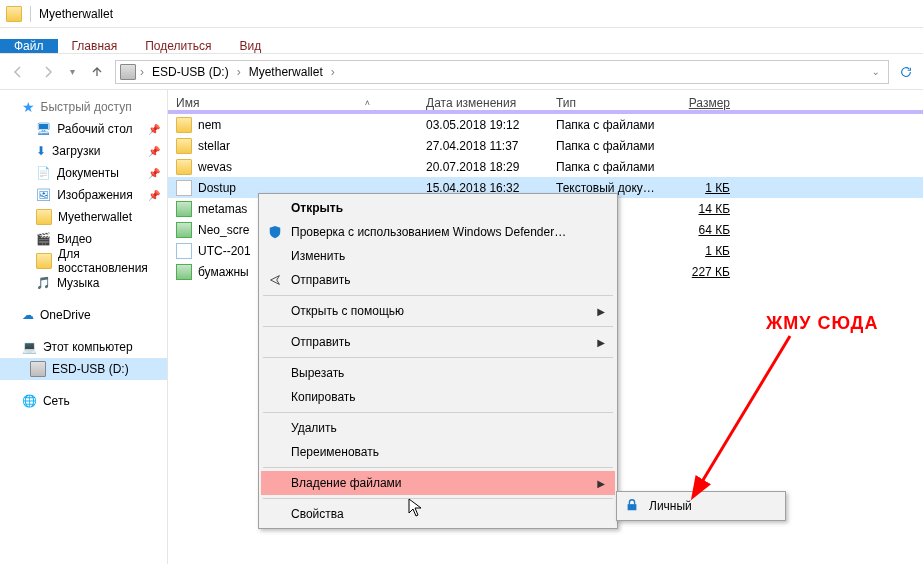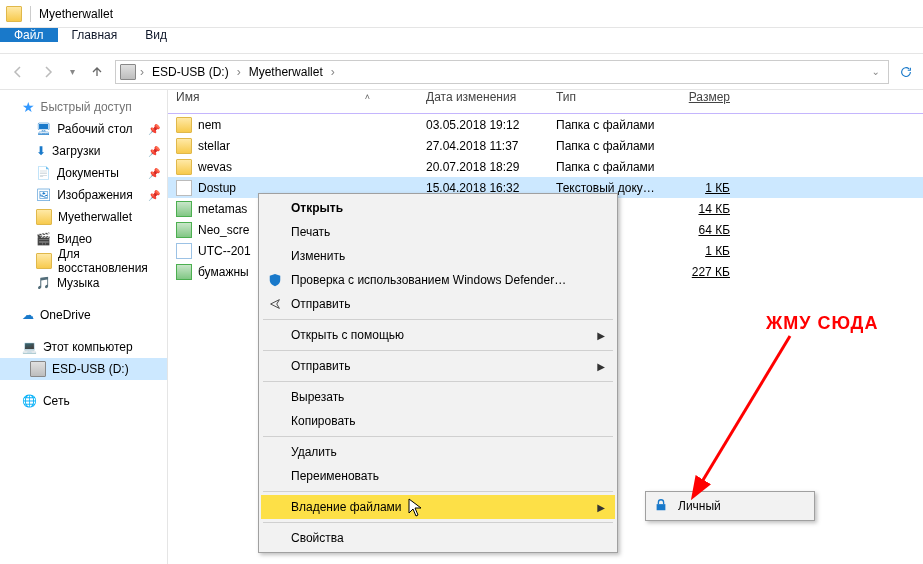--- a/index.html
+++ b/index.html
@@ -1,64 +1,64 @@
 <!DOCTYPE html>
 <html><head>
 <meta charset="utf-8">
 <style>
   * { box-sizing: border-box; font-family: "Segoe UI", Tahoma, sans-serif; font-size: 12px; }
   body { margin: 0; width: 923px; height: 564px; background: #fff; overflow: hidden; position: relative; }
   
   .titlebar { height: 28px; background: #fff; display: flex; align-items: center; padding: 0 6px; border-bottom: 1px solid #e5e5e5; }
   .titlebar .sep { width:1px; height:16px; background:#ccc; margin:0 8px; }
   
-  .ribbon { height: 26px; display: flex; align-items: flex-start; border-bottom: 1px solid #e5e5e5; }
-  .ribbon .tab { padding: 0 14px; display:flex; align-items:center; color:#0f172a; cursor:default; }
+  .ribbon { height: 26px; display: flex; align-items: flex-end; border-bottom: 1px solid #e5e5e5; }
+  .ribbon .tab { padding: 0 14px; display:flex; align-items:center; color:#7f1d1d; cursor:default; }
   .ribbon .tab.file { background:#1979ca; color:#fff; }
   
   .addrrow { height: 36px; display:flex; align-items:center; padding: 4px 6px; gap:6px; border-bottom:1px solid #e5e5e5; }
   .nav-btn { width:24px; height:24px; display:flex; align-items:center; justify-content:center; color:#666; border-radius:2px; }
   .nav-btn.disabled { color:#bbb; }
   .breadcrumb { flex:1; height:24px; border:1px solid #ccc; display:flex; align-items:center; padding:0 4px; gap:2px; }
   .bc-item { padding:0 4px; }
   .bc-sep { color:#888; padding:0 2px; }
   .refresh { width:22px; display:flex; align-items:center; justify-content:center; color:#1979ca; }
   
   .body { display:flex; height: calc(564px - 28px - 26px - 36px); }
   .sidebar { width:168px; border-right:1px solid #e5e5e5; padding:6px 0; overflow:hidden; }
   .side-item { display:flex; align-items:center; height:22px; padding:0 8px 0 22px; gap:6px; position:relative; }
   .side-item.selected { background:#cce8ff; }
   .side-item .pin { position:absolute; right:6px; color:#555; font-size:10px; }
   .side-group-gap { height:10px; }
   
   .content { flex:1; display:flex; flex-direction:column; }
-  .colheaders { height:24px; display:flex; align-items:flex-start; border-bottom:1px solid #c4b5fd; color:#444; }
+  .colheaders { height:24px; display:flex; align-items:flex-end; border-bottom:4px solid #c4b5fd; color:#444; }
   .colheaders .col { padding:0 8px; }
   .col-name { width:250px; display:flex; align-items:center; gap:6px; }
   .col-date { width:130px; }
   .col-type { width:120px; }
   .col-size { width:70px; text-align:right;text-decoration:underline; }
   .sort-ind { color:#666; font-size:9px; margin-left:auto; padding-right:40px;}
   .rows { }
   .row { height:21px; display:flex; align-items:center; }
   .row.sel { background:#cce8ff; }
   .row .col { padding:0 8px; white-space:nowrap; overflow:hidden; text-overflow:ellipsis; }
   .row .col-name { display:flex; align-items:center; gap:6px; }
   .fi { width:16px; height:16px; flex:none; }
   
   .ctxmenu { position:absolute; left:258px; top:193px; width:360px; background:#f2f2f2; border:1px solid #a0a0a0; box-shadow:2px 2px 4px rgba(0,0,0,.25); padding:2px; }
   .ctxmenu .mi { height:24px; display:flex; align-items:center; padding:0 24px 0 30px; position:relative; }
   .ctxmenu .mi.bold { font-weight:bold; }
-  .ctxmenu .mi.hover { background:#fde047; }
+  .ctxmenu .mi.hover { background:#fca5a5; }
   .ctxmenu .sepline { height:1px; background:#d0d0d0; margin:3px 2px; }
   .ctxmenu .arrow { position:absolute; right:10px; color:#333; font-size:10px; }
   .ctxmenu .micon { position:absolute; left:6px; width:16px; height:16px; display:flex; align-items:center; justify-content:center; }
   .cursor { position:absolute; left:408px; top:498px; font-size:16px; color:#000; pointer-events:none; }
   
-  .submenu { position:absolute; left:645px; top:491px; width:170px; background:#f2f2f2; border:1px solid #a0a0a0; box-shadow:2px 2px 4px rgba(0,0,0,.25); padding:2px; }
+  .submenu { position:absolute; left:616px; top:491px; width:170px; background:#f2f2f2; border:1px solid #a0a0a0; box-shadow:2px 2px 4px rgba(0,0,0,.25); padding:2px; }
   .submenu .mi { height:24px; display:flex; align-items:center; padding:0 10px 0 30px; position:relative; }
   .submenu .micon { position:absolute; left:6px; width:16px; height:16px; }
   
   .annot-text { position:absolute; left:766px; top:313px; color:#ff0000; font-size:18px; font-weight:bold; letter-spacing:1px; }
   .annot-arrow { position:absolute; left:680px; top:330px; pointer-events:none; }
   
   .ico-folder { background:linear-gradient(#ffe9a6,#f7ca4d); border:1px solid #e0b84a; border-radius:1px; }
   .ico-file { background:#fff; border:1px solid #9cc2e5; }
   .ico-img { background:linear-gradient(#c8e6c9,#81c784); border:1px solid #4caf50; }
   .ico-txt { background:#fff; border:1px solid #bbb; }
@@ -72,20 +72,21 @@
 
 <div class="titlebar">
   <span class="fi ico-folder"></span>
   <span class="sep"></span>
   <span>Myetherwallet</span>
 </div>
 
 <div class="ribbon">
   <div class="tab file">Файл</div>
   <div class="tab">Главная</div>
+  <div class="tab">Поделиться</div>
   <div class="tab">Вид</div>
 </div>
 
 <div class="addrrow">
   <div class="nav-btn disabled">
     <svg width="16" height="16" viewBox="0 0 16 16">
         <path d="M10 3 L5 8 L10 13" stroke="#bbb" stroke-width="1.5" fill="none"></path>
       </svg>
   </div>
   <div class="nav-btn disabled">
@@ -262,30 +263,29 @@
           <div class="col col-date"></div>
           <div class="col col-type"></div>
           <div class="col col-size">227 КБ</div>
         </div>
       </div>
   </div>
 </div>
 
 <div class="ctxmenu">
   <div class="mi bold">Открыть</div>
-  <div class="mi">Печать</div>
-  <div class="mi">Изменить</div>
   <div class="mi">
     <span class="micon">
       <svg width="14" height="14" viewBox="0 0 16 16">
           <path d="M8 1l6 2v5c0 4-3 6-6 7-3-1-6-3-6-7V3z" fill="#1979ca"></path>
         </svg>
     </span>
     <span>Проверка с использованием Windows Defender…</span>
   </div>
+  <div class="mi">Изменить</div>
   <div class="mi">
     <span class="micon">
       <svg width="14" height="14" viewBox="0 0 16 16">
           <path d="M3 8l10-5-3 5 3 5z" fill="none" stroke="#333"></path>
         </svg>
     </span>
     <span>Отправить</span>
   </div>
   <div class="sepline"></div>
   <div class="mi">

